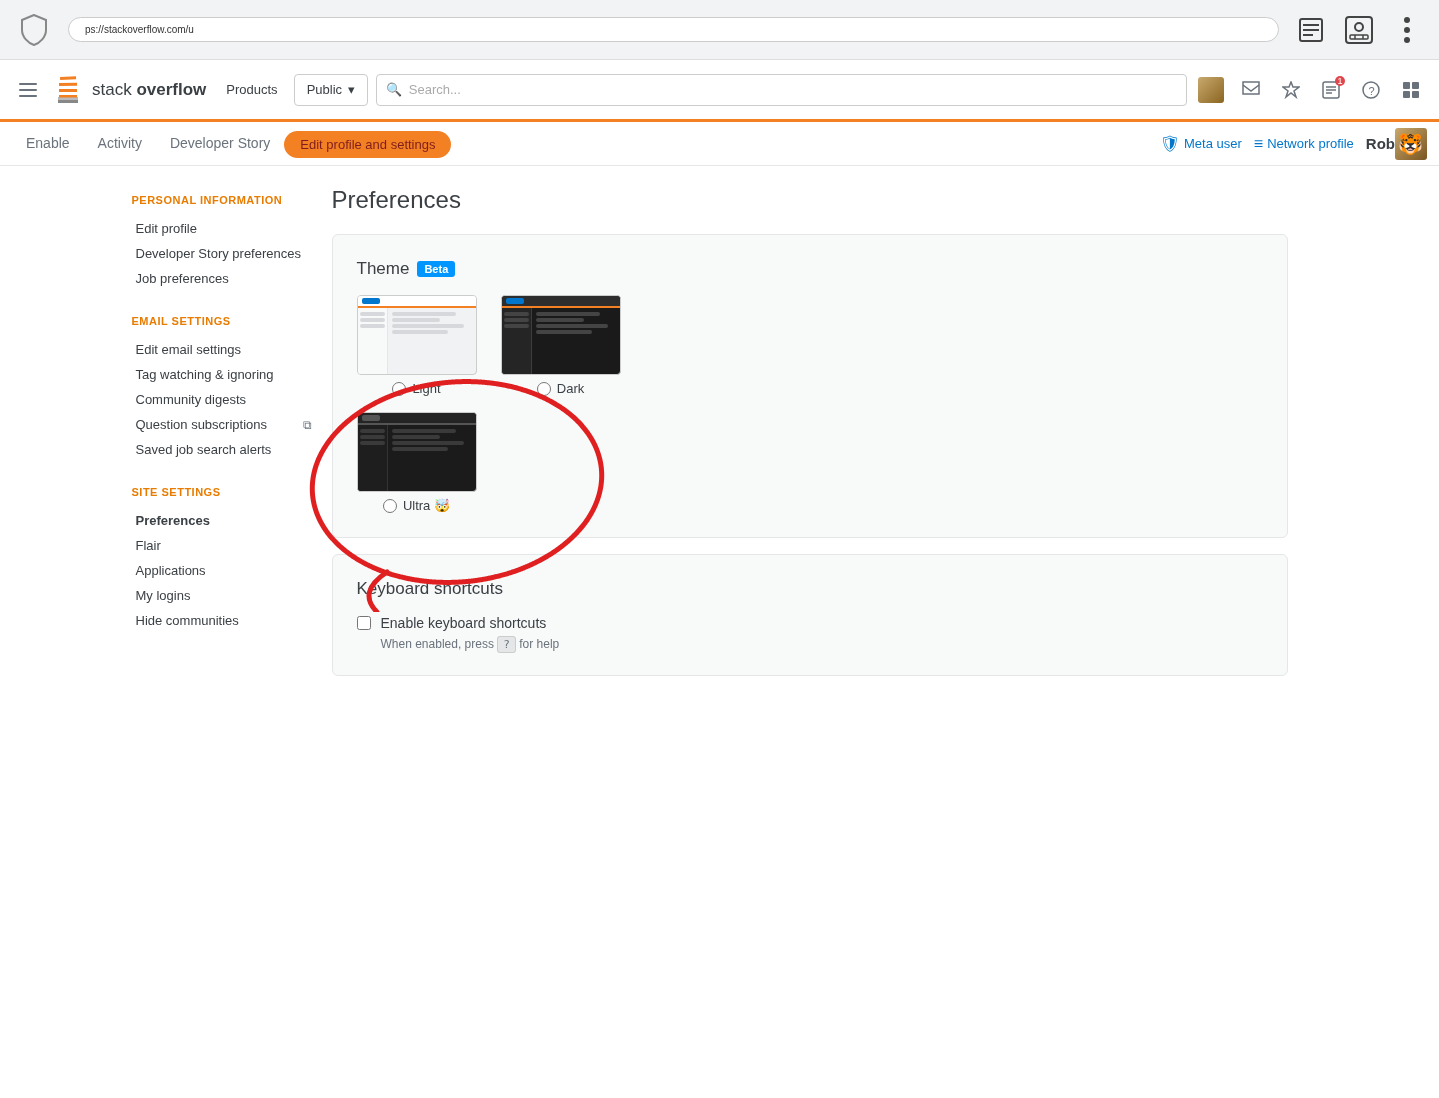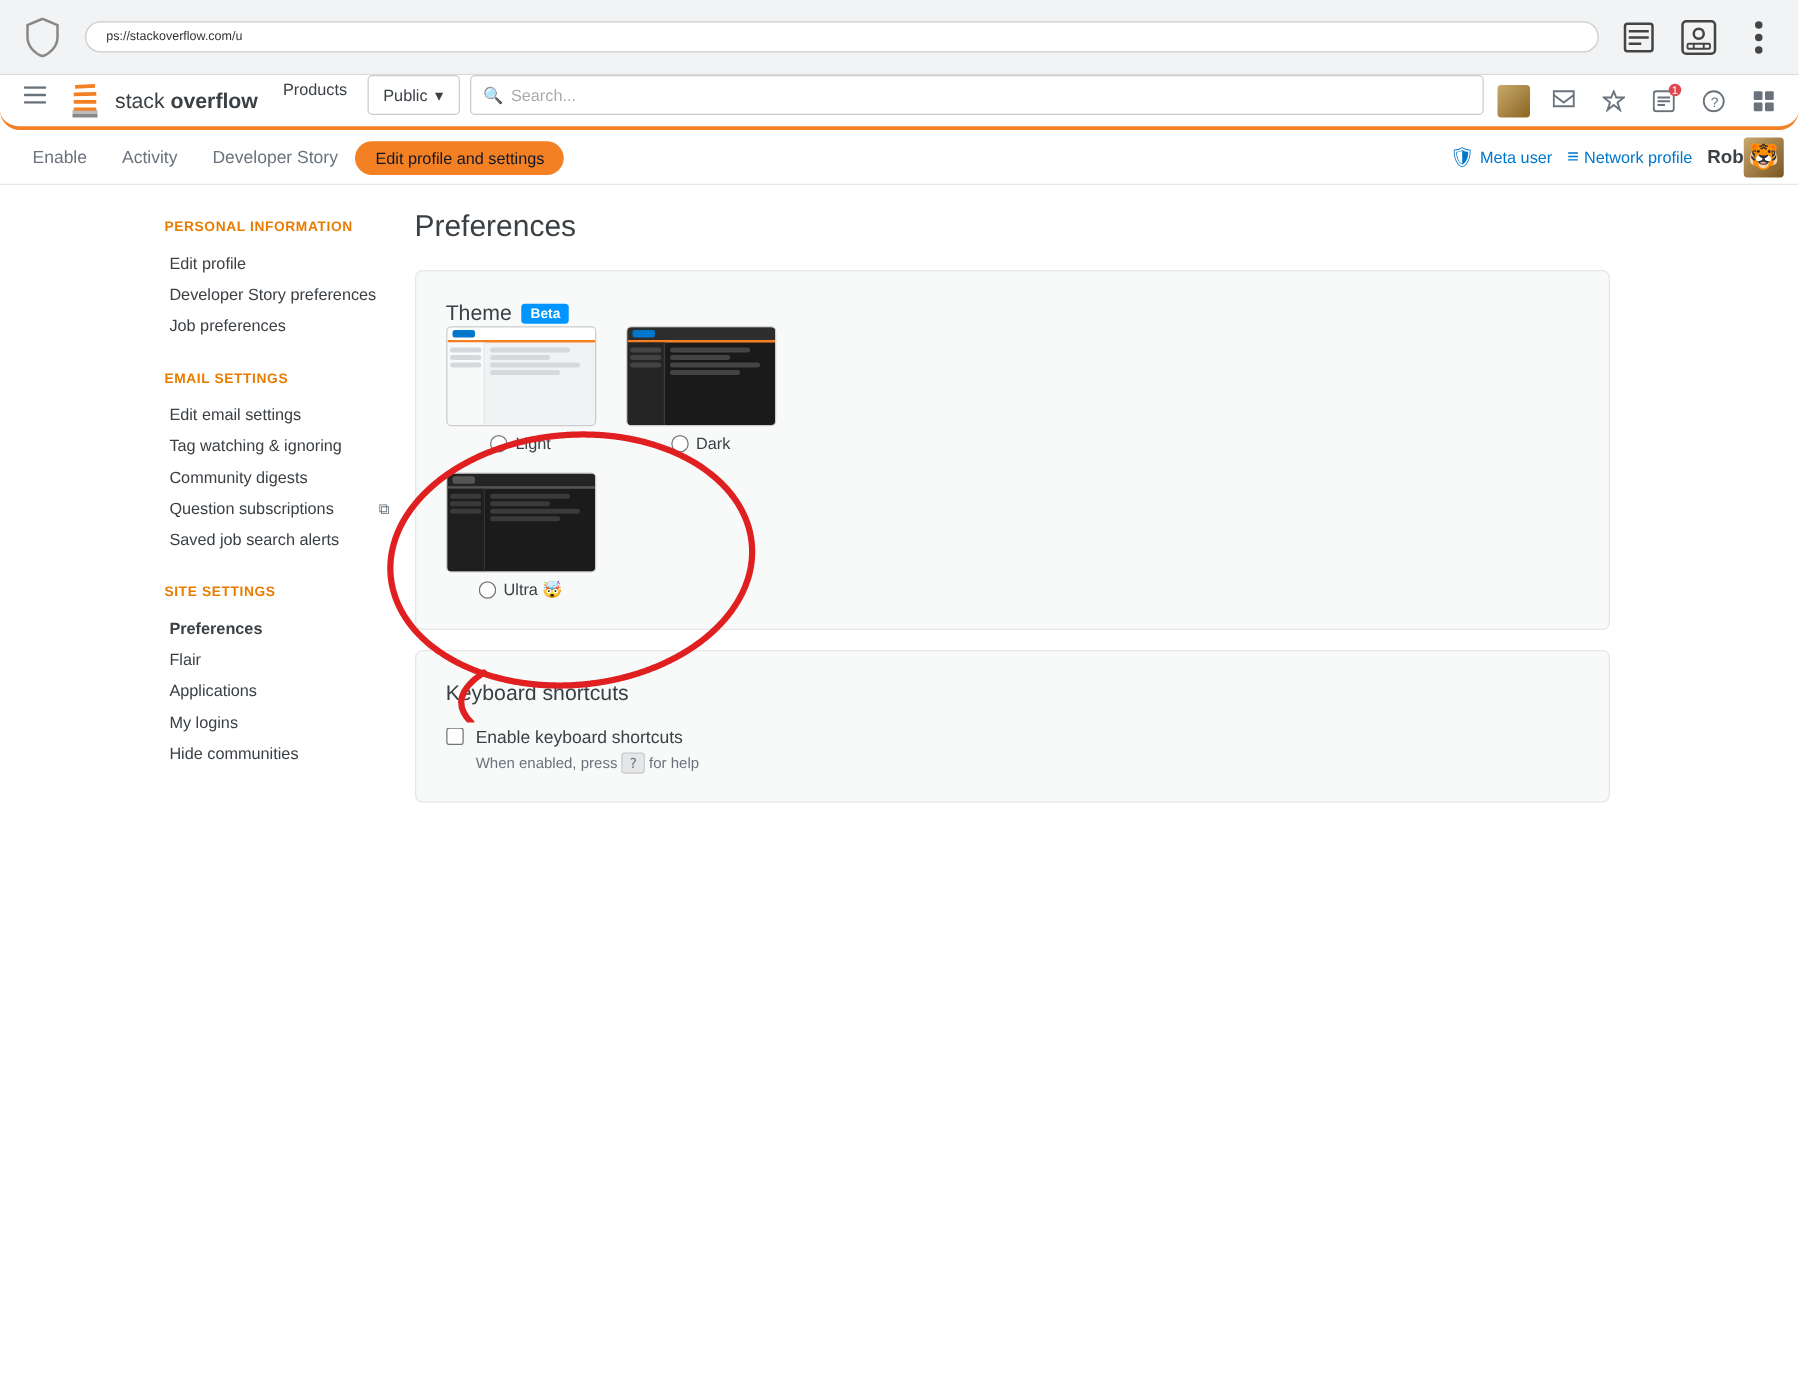--- a/index.html
+++ b/index.html
@@ -44,25 +44,25 @@
       display: flex;
       align-items: center;
       justify-content: center;
       cursor: pointer;
     }
 
     
     .so-nav {
       background: #fff;
       border-bottom: 3px solid #f48024;
-      height: 44px;
-      display: flex;
+      height: 62px;
+      display: flex;
+      align-items: center;
       padding: 0 12px;
       gap: 8px;
-      border-radius: 16px;
     }
     .so-logo {
       display: flex;
       align-items: center;
       gap: 4px;
       text-decoration: none;
       margin-right: 4px;
     }
     .so-logo-icon {
       display: flex;
@@ -146,21 +146,21 @@
       padding: 10px 14px;
       font-size: 14px;
       color: #6a737c;
       cursor: pointer;
       text-decoration: none;
       border-bottom: 2px solid transparent;
       margin-bottom: -1px;
     }
     .profile-tab.active-orange {
       background: #f48024;
-      color: #0f172a;
+      color: #7f1d1d;
       border-radius: 20px;
       padding: 6px 16px;
       border-bottom: none;
       font-size: 13px;
     }
     .profile-nav-right {
       display: flex;
       align-items: center;
       gap: 12px;
     }
@@ -251,20 +251,21 @@
     .pref-card {
       border: 1px solid #e4e6e8;
       border-radius: 6px;
       padding: 24px;
       margin-bottom: 16px;
       background: #f8f9f9;
     }
     .theme-section-title {
       font-size: 17px;
       color: #3b4045;
+      margin-bottom: 16px;
       display: flex;
       align-items: center;
       gap: 8px;
     }
     .beta-badge {
       background: #0095ff;
       color: #fff;
       font-size: 11px;
       font-weight: bold;
       padding: 2px 7px;

